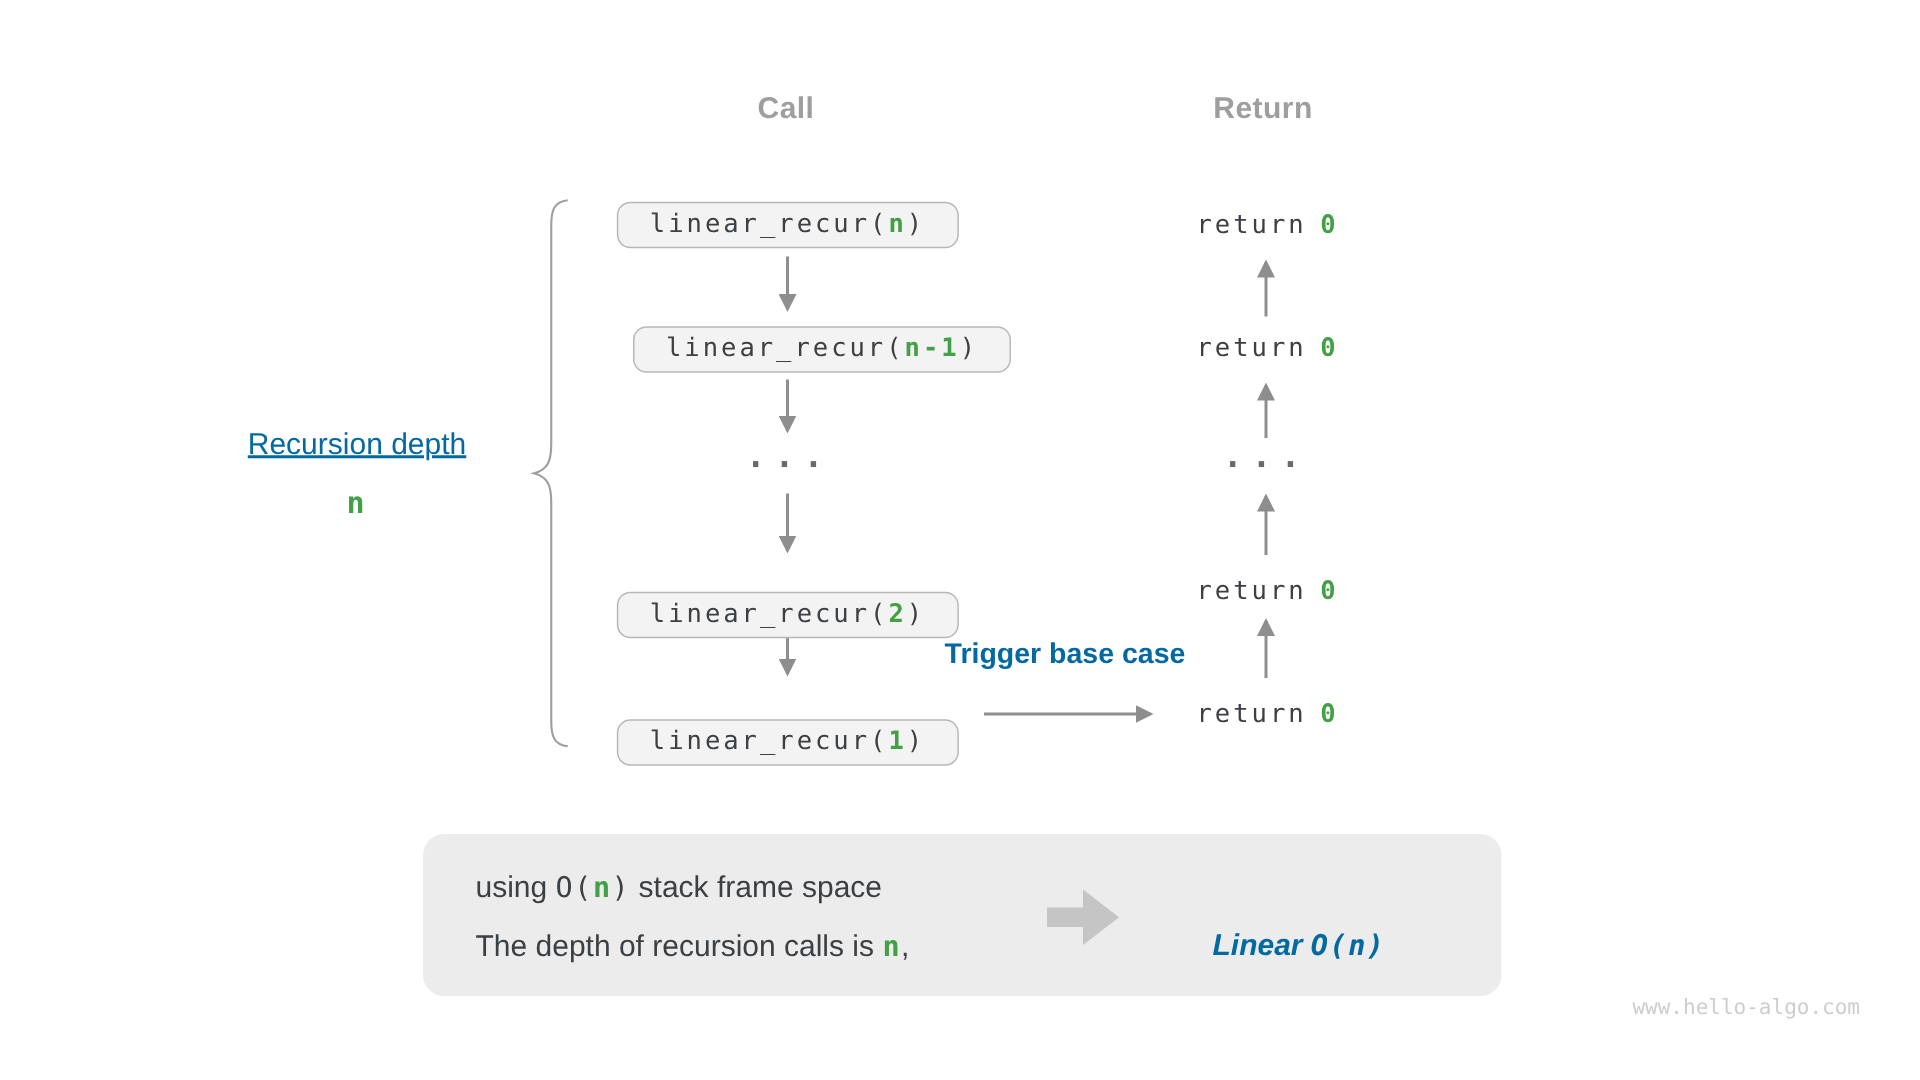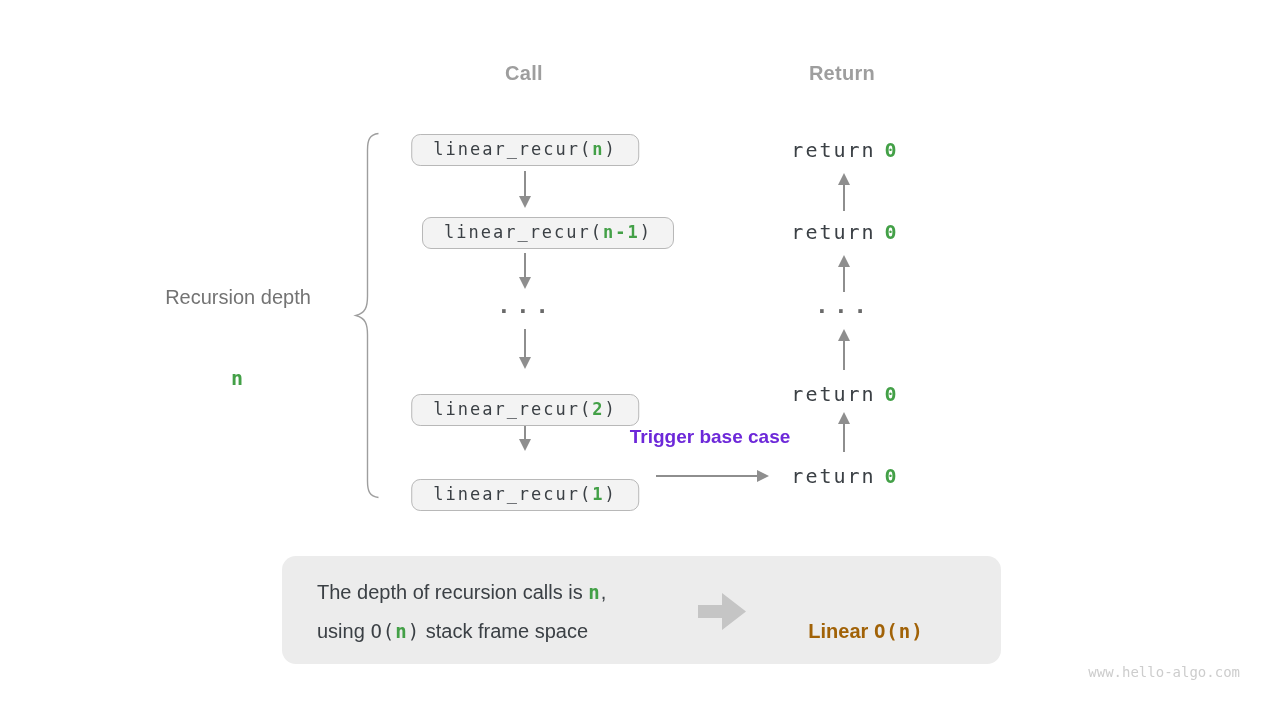--- a/index.html
+++ b/index.html
@@ -2,40 +2,40 @@
 <html><head>
 <meta charset="utf-8">
 <style>
   html,body{margin:0;padding:0;background:#ffffff;}
   #canvas{
     position:relative;width:1280px;height:720px;background:#ffffff;overflow:hidden;
     font-family:"Liberation Sans",sans-serif;
   }
   .abs{position:absolute;}
   .ctr{transform:translate(-50%,-50%);white-space:nowrap;}
-  .code{font-family:"DejaVu Sans Mono","Liberation Mono",monospace;margin-top:43px;}
+  .code{font-family:"DejaVu Sans Mono","Liberation Mono",monospace;}
   .col-header{font-size:20px;font-weight:bold;color:#9e9e9e;letter-spacing:.3px;}
   .frame-box{
     background:#f3f3f3;border:1.5px solid #b8b8b8;border-radius:9px;
     padding:4px 21px 5px;font-size:17px;letter-spacing:2px;color:#3b4045;
   }
   .frame-box .code{font-size:17px;letter-spacing:2px;}
   .green{color:#43a047;font-weight:600;}
-  .return-line{font-size:20px;letter-spacing:2px;color:#3b4045;}
+  .return-line{font-size:17px;letter-spacing:2px;color:#3b4045;}
   .return-line .kw{margin-right:9px;}
   .dots{font-family:"DejaVu Sans Mono",monospace;font-size:22px;font-weight:bold;
     color:#6a6a6a;letter-spacing:6px;}
-  .trigger-label{font-size:19px;font-weight:bold;color:#6d28d9;}
-  .depth-label{font-size:20px;color:#737373;}
+  .trigger-label{font-size:19px;font-weight:bold;color:#0369a1;}
+  .depth-label{font-size:20px;color:#0369a1;text-decoration:underline;}
   .depth-value{font-size:20px;}
   .panel{background:#ececec;border-radius:14px;}
   .summary-text{font-size:20px;line-height:39px;color:#3b4045;}
   .summary-text .code{font-size:19px;letter-spacing:1px;}
   .result-title{font-size:20px;font-weight:bold;color:#3b4045;}
-  .result-value{font-size:20px;font-weight:bold;color:#a16207;}
+  .result-value{font-size:20px;font-weight:bold;color:#0369a1;font-style:italic;}
   .result-value .code{font-size:19px;letter-spacing:1px;font-weight:bold;}
   .watermark{font-family:"DejaVu Sans Mono",monospace;font-size:14px;color:#cdcdcd;}
 </style>
 </head>
 <body>
 
 <div id="canvas">
 
   <div class="panel abs" style="left:282px;top:556px;width:719px;height:108px"></div>
 
@@ -82,21 +82,21 @@
   <div class="return-line abs ctr" style="left:845px;top:394px"><span class="code kw">return</span><span class="code green">0</span></div>
 
   <div class="return-line abs ctr" style="left:845px;top:476px"><span class="code kw">return</span><span class="code green">0</span></div>
 
   <div class="trigger-label abs ctr" style="left:710px;top:437px">Trigger base case</div>
 
   <div class="depth-label abs ctr" style="left:238px;top:297px">Recursion depth</div>
   <div class="depth-value abs ctr code green" style="left:237px;top:335px">n</div>
 
   <div class="summary-text abs" style="left:317px;top:573px">
+    <div><span>using </span><span class="code">O(</span><span class="code green">n</span><span class="code">)</span><span> stack frame space</span></div>
     <div><span>The depth of recursion calls is </span><span class="code green">n</span><span>,</span></div>
-    <div><span>using </span><span class="code">O(</span><span class="code green">n</span><span class="code">)</span><span> stack frame space</span></div>
   </div>
 
   <div class="result-value abs ctr" style="left:866px;top:631px"><span>Linear </span><span class="code">O(</span><span class="code">n</span><span class="code">)</span></div>
 
   <div class="watermark abs" style="right:40px;top:664px">www.hello-algo.com</div>
 
 </div>
 
 </body></html>

